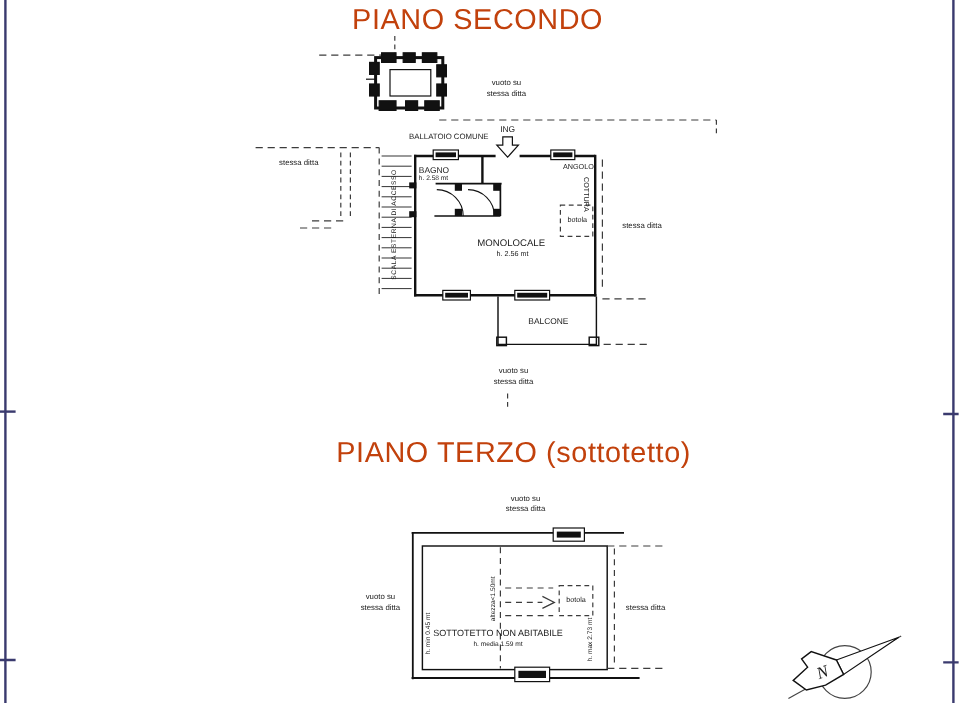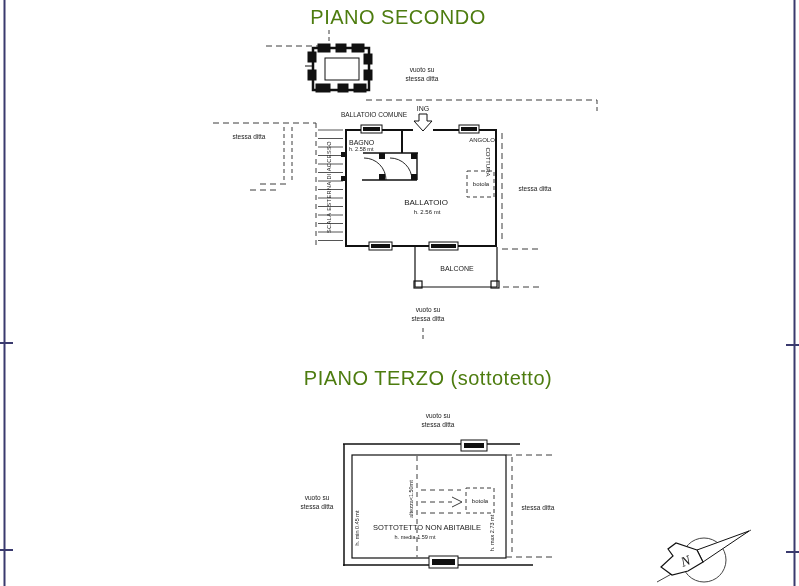--- a/index.html
+++ b/index.html
@@ -14,21 +14,21 @@
     font-family:"Liberation Sans","DejaVu Sans",sans-serif;font-size:6.5px;
   }
   .tl{transform:none;text-align:left;white-space:nowrap;}
   .v{transform:translate(-50%,-50%) rotate(-90deg);white-space:nowrap;}
   .vd{transform:translate(-50%,-50%) rotate(90deg);white-space:nowrap;}
   .fs55{font-size:5.5px;}
   .fs6{font-size:6px;}
   .fs7{font-size:7px;}
   .fs75{font-size:7.5px;}
   .fs8{font-size:8px;}
-  .title{font-size:20px;letter-spacing:.5px;color:#4d7c0f;}
+  .title{font-size:24px;letter-spacing:.5px;color:#c2410c;}
   .north{font-family:"Liberation Serif","DejaVu Serif",serif;font-style:italic;
          font-size:14px;transform:translate(-50%,-50%) rotate(-20deg);}
 </style>
 </head>
 <body>
 
 <svg width="799" height="586" viewBox="0 0 799 586">
 
   <g stroke="#3a3a6e" stroke-width="2">
     <line x1="4.5" y1="0" x2="4.5" y2="586"></line>
@@ -187,32 +187,32 @@
 <div class="lbl" style="left:374px;top:115px">BALLATOIO COMUNE</div>
 <div class="lbl fs7" style="left:423px;top:109px">ING</div>
 <div class="lbl tl fs7" style="left:349px;top:138px">BAGNO</div>
 <div class="lbl tl fs55" style="left:349px;top:146px">h. 2.58 mt</div>
 <div class="lbl fs6" style="left:482px;top:140px">ANGOLO</div>
 <div class="lbl vd fs6" style="left:488px;top:162px">COTTURA</div>
 <div class="lbl fs6" style="left:481px;top:184px">botola</div>
 <div class="lbl" style="left:535px;top:189px">stessa ditta</div>
 <div class="lbl" style="left:249px;top:137px">stessa ditta</div>
 <div class="lbl v fs55" style="left:330px;top:187px;letter-spacing:.5px">SCALA ESTERNA DI ACCESSO</div>
-<div class="lbl fs8" style="left:426px;top:203px">BALLATOIO</div>
+<div class="lbl fs8" style="left:426px;top:203px">MONOLOCALE</div>
 <div class="lbl fs6" style="left:427px;top:212px">h. 2.56 mt</div>
 <div class="lbl fs7" style="left:457px;top:269px">BALCONE</div>
 <div class="lbl" style="left:428px;top:315px">vuoto su
 stessa ditta</div>
 
 <div class="lbl title" style="left:428px;top:378px">PIANO TERZO (sottotetto)</div>
 <div class="lbl" style="left:438px;top:421px">vuoto su
 stessa ditta</div>
 <div class="lbl" style="left:317px;top:503px">vuoto su
 stessa ditta</div>
 <div class="lbl" style="left:538px;top:508px">stessa ditta</div>
-<div class="lbl fs75" style="left:427px;top:528px">SOTTOTETTO NON ABITABILE</div>
+<div class="lbl fs75" style="left:415px;top:528px">SOTTOTETTO NON ABITABILE</div>
 <div class="lbl fs55" style="left:415px;top:538px">h. media 1.59 mt</div>
 <div class="lbl v fs55" style="left:358px;top:528px">h. min 0.45 mt</div>
 <div class="lbl v fs55" style="left:493px;top:533px">h. max 2.73 mt</div>
 <div class="lbl v fs55" style="left:412px;top:499px">altezza&lt;1.50mt</div>
 <div class="lbl fs6" style="left:480px;top:501px">botola</div>
 
 <div class="lbl north" style="left:686px;top:562px">N</div>
 
 </body></html>

